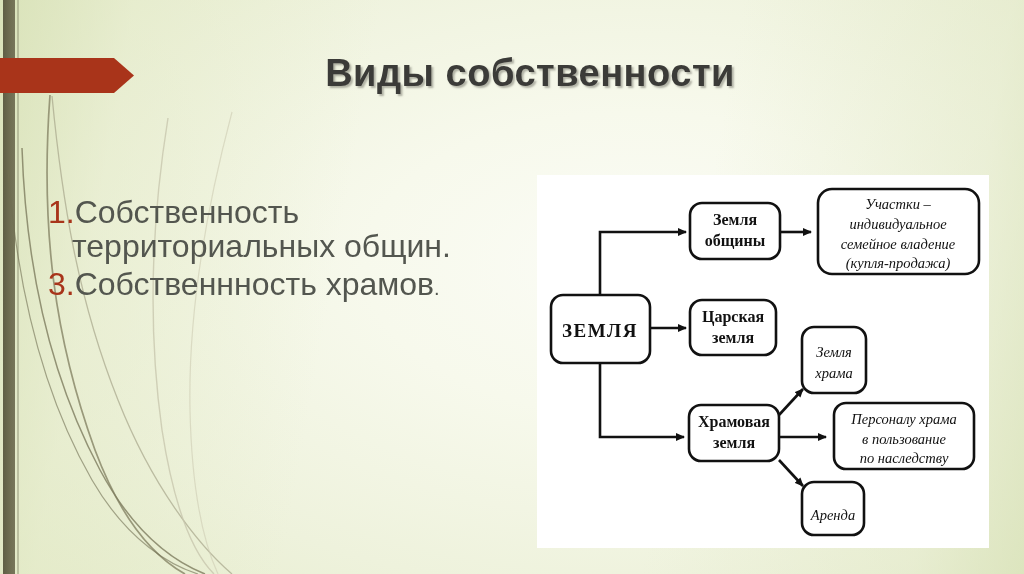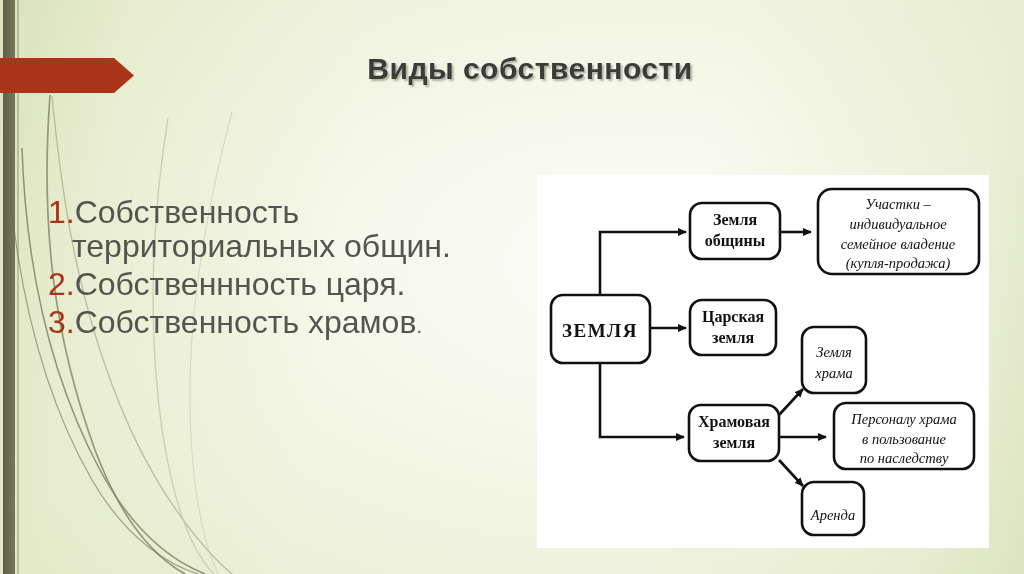--- a/index.html
+++ b/index.html
@@ -63,21 +63,21 @@
     position: absolute;
     left: 0; top: 58px;
     width: 134px; height: 35px;
   }
   
   .slide-title {
     position: absolute;
     left: 150px; top: 52px;
     width: 760px;
     text-align: center;
-    font-size: 30px;
+    font-size: 38px;
     font-weight: bold;
     letter-spacing: 0.5px;
     color: #3b3b38;
     text-shadow: 2px 2px 2px rgba(120,120,110,0.55);
     white-space: nowrap;
   }
   
   .bullet-list {
     position: absolute;
     left: 48px; top: 196px;
@@ -136,24 +136,21 @@
     <polygon points="0,0 114,0 134,17.5 114,35 0,35" fill="#a9341a"></polygon>
   </svg>
 
   <div class="slide-title">Виды собственности</div>
 
   <div class="bullet-list">
     <div class="bullet-item">
       <span class="bullet-num">1.</span><span class="bullet-text">Собственность территориальных общин.</span>
     </div>
     <div class="bullet-item">
-      <span class="bullet-num">2.</span><span class="bullet-text">Собственнность царя.</span>
-    </div>
-    <div class="bullet-item">
-      <span class="bullet-num">3.</span><span class="bullet-text">Собственность храмов</span><span class="tiny-period">.</span>
+      <span class="bullet-num">3.</span><span class="bullet-text">Собственнность храмов</span><span class="tiny-period">.</span>
     </div>
   </div>
 
   <div class="diagram-panel">
     <svg width="452" height="373" viewBox="0 0 452 373">
 
       <defs>
         <marker id="ah" markerWidth="9" markerHeight="9" refX="8" refY="4.5" orient="auto" markerUnits="userSpaceOnUse">
           <path d="M0,0.6 L9,4.5 L0,8.4 z" fill="#111"></path>
         </marker>

